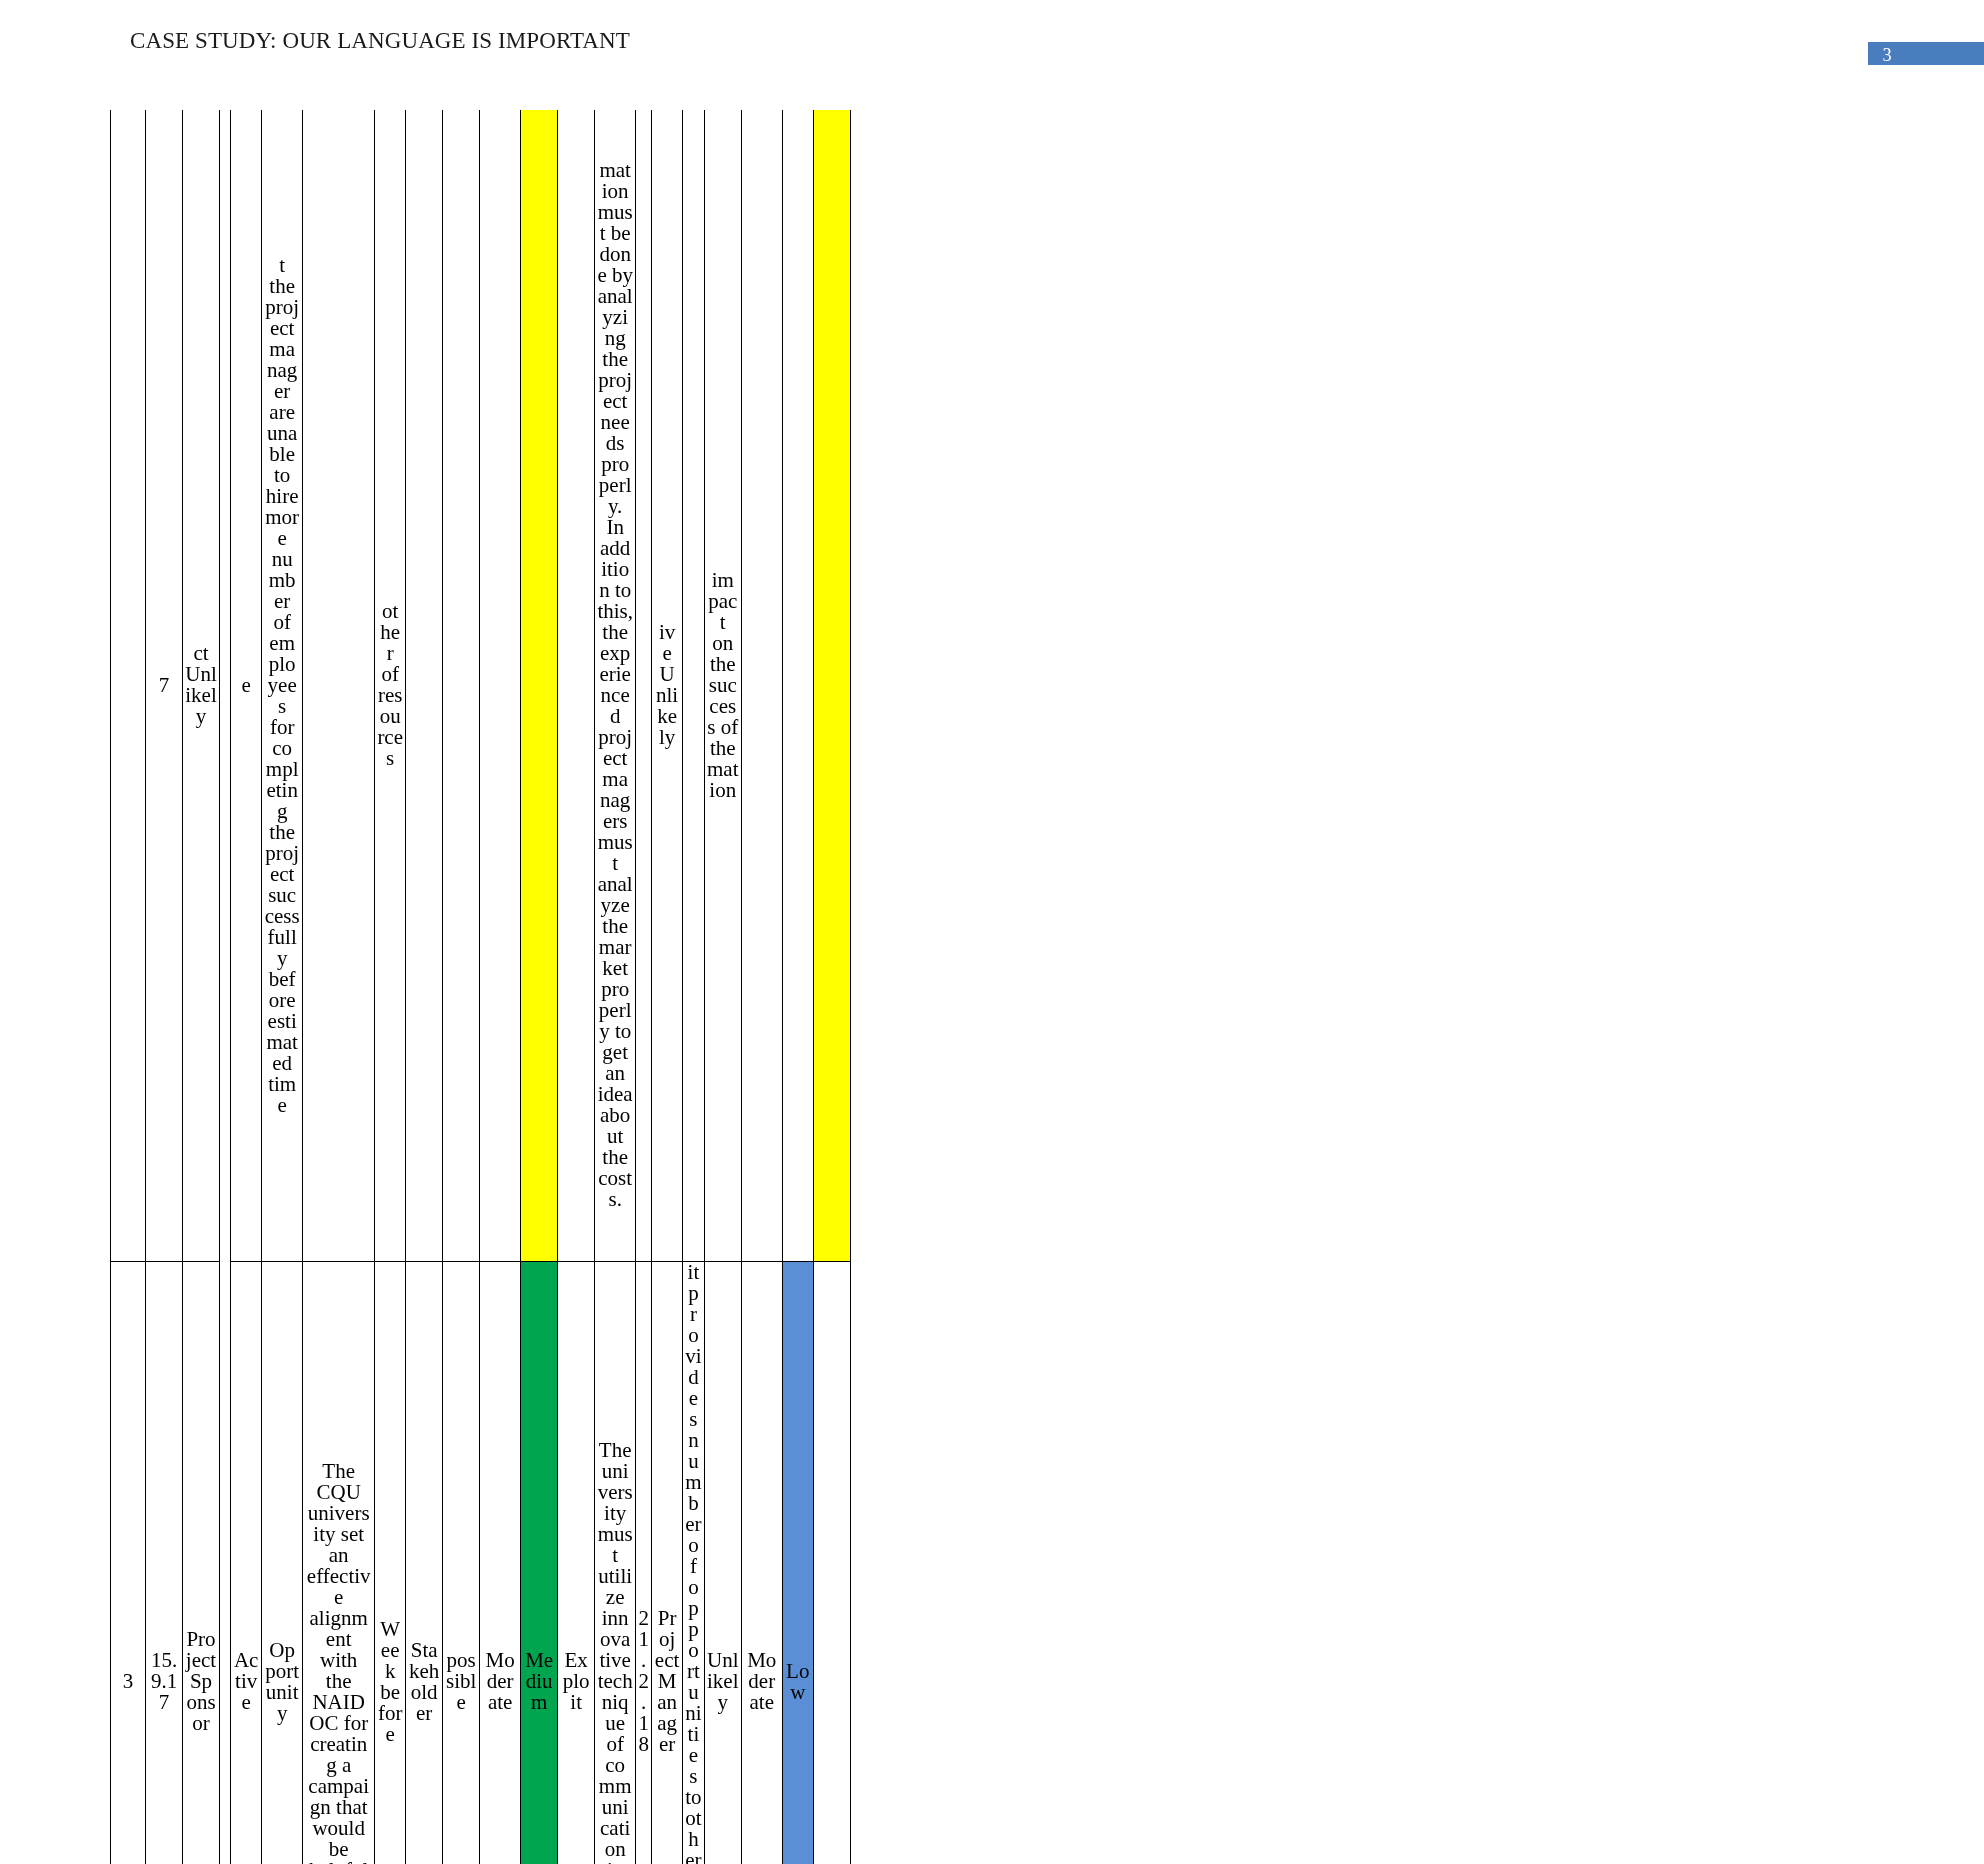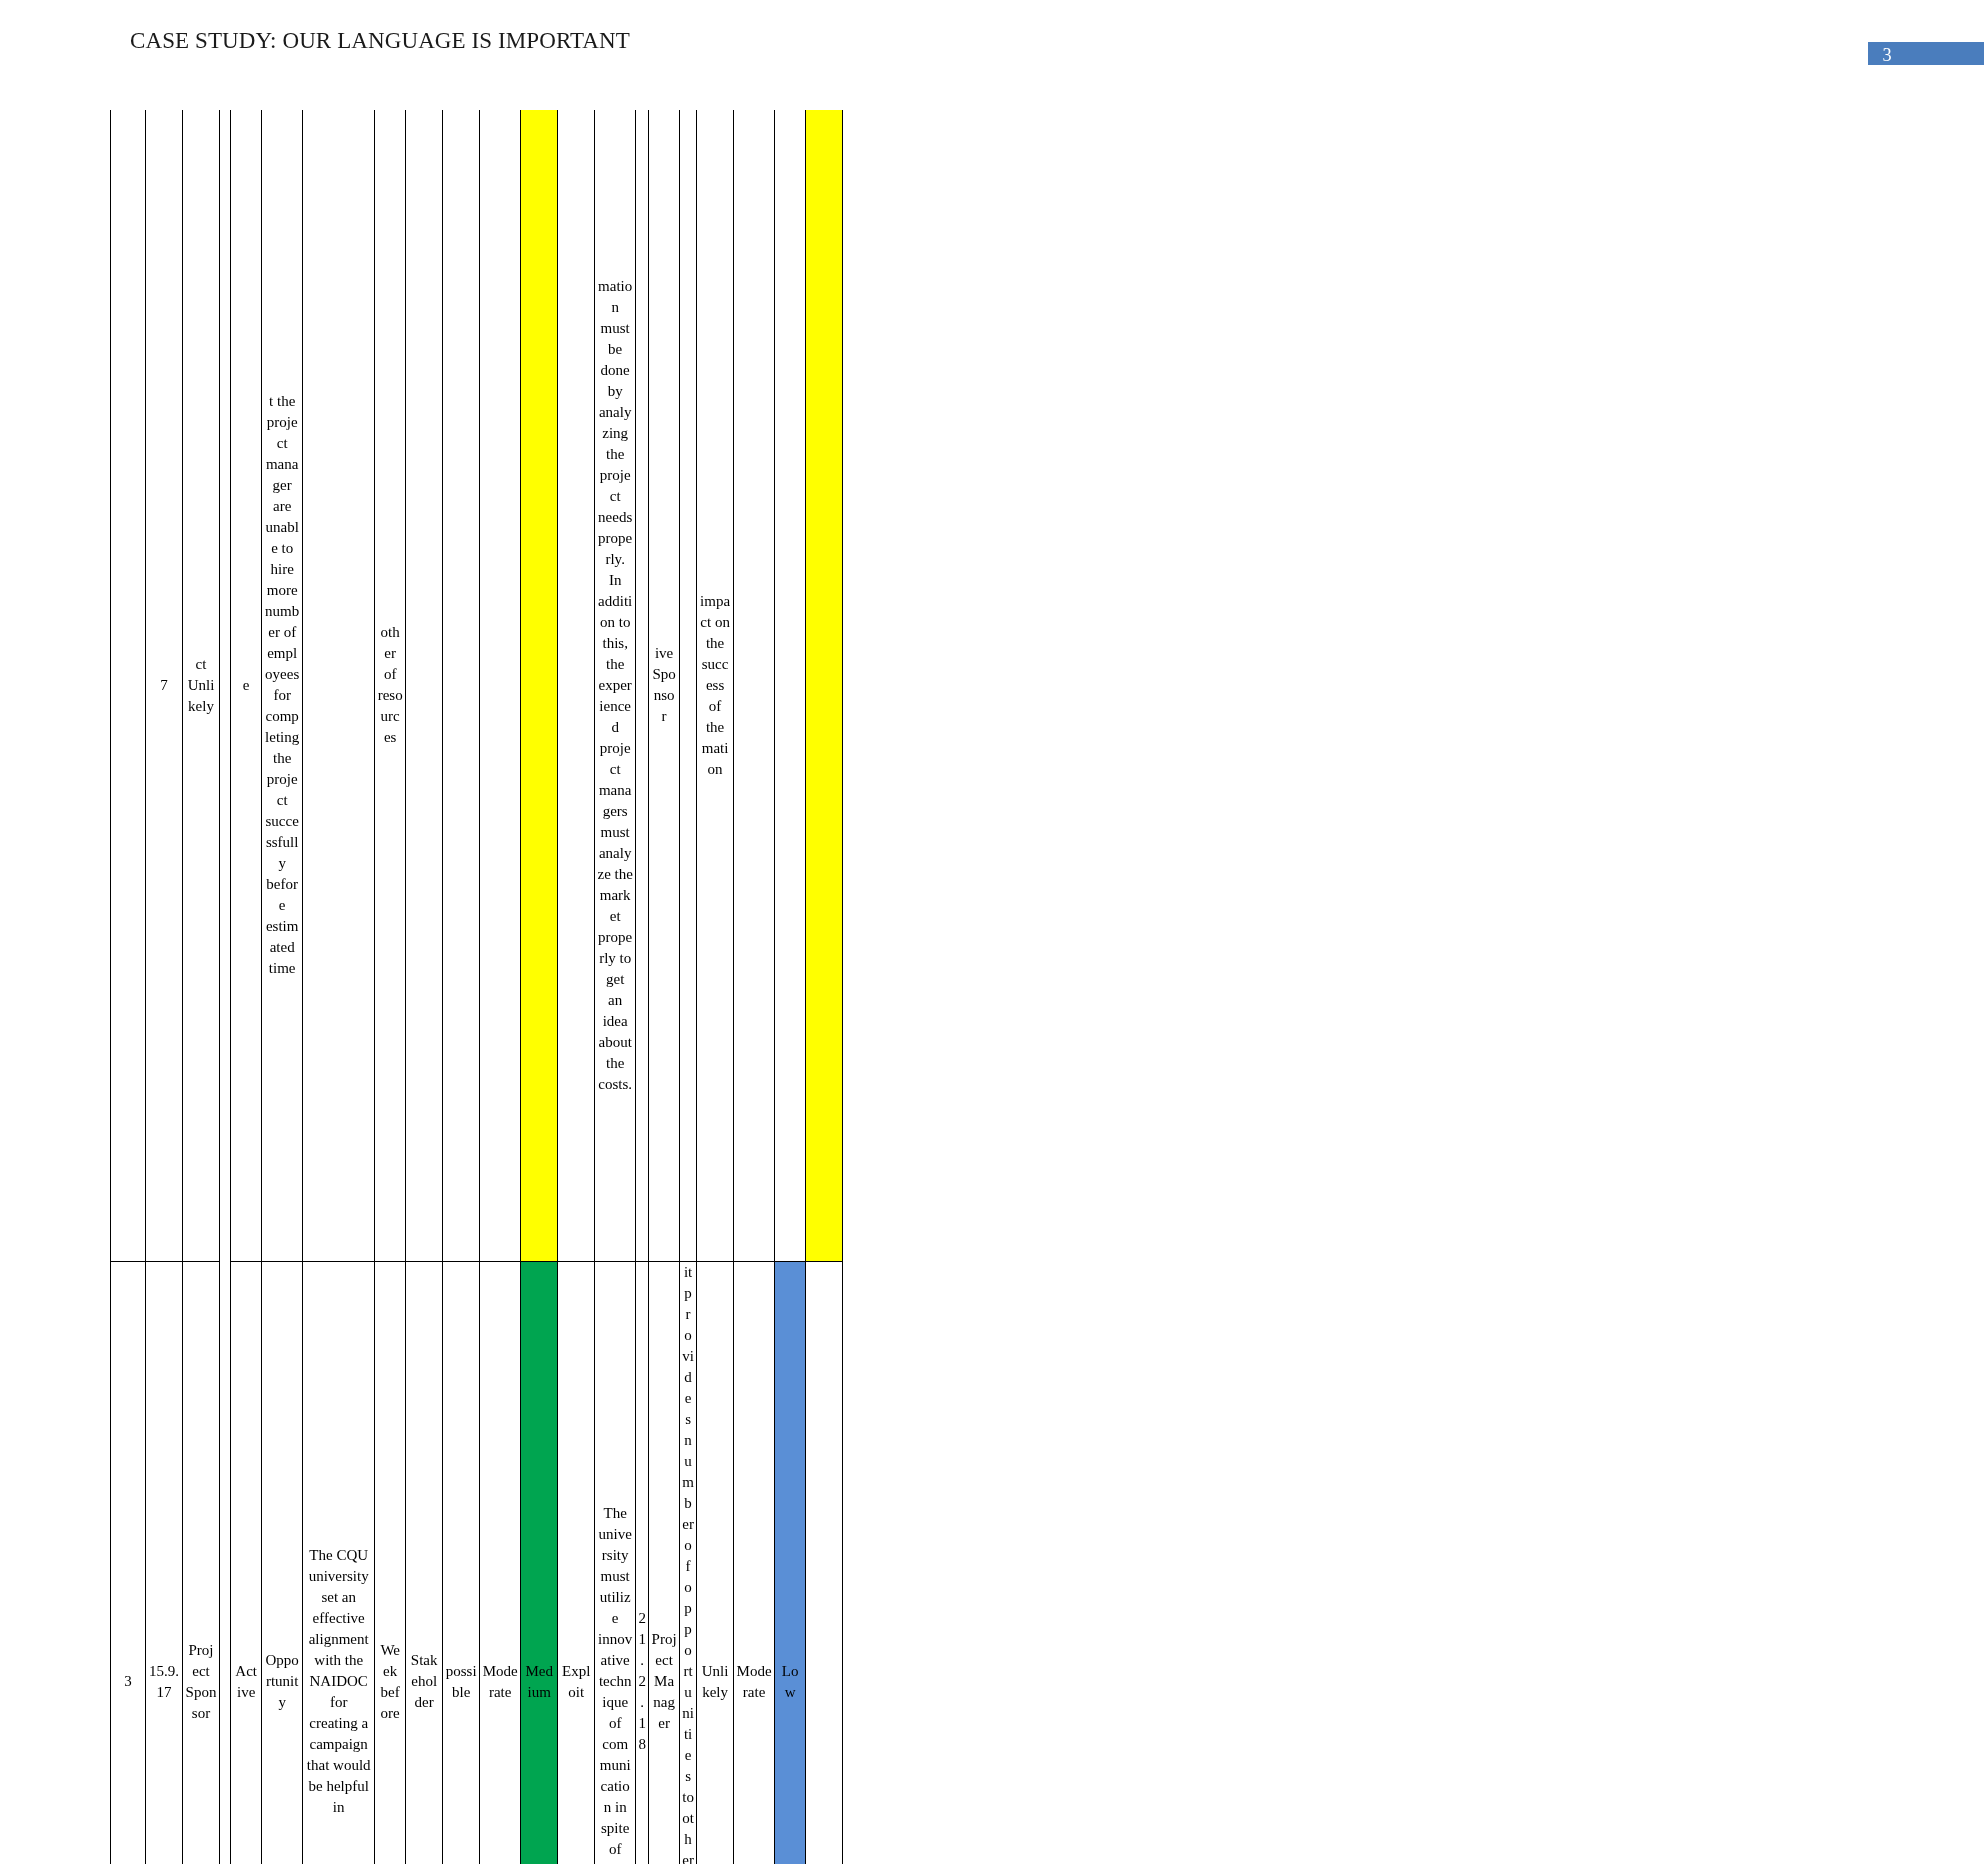--- a/index.html
+++ b/index.html
@@ -54,21 +54,21 @@
   #risk-table {
     position: absolute;
     left: 110px;
     top: 110px;
     border-collapse: collapse;
     table-layout: fixed;
   }
   #risk-table td {
     vertical-align: middle;
     text-align: center;
-    font-size: 15px;
+    font-size: 21px;
     line-height: 21px;
     padding: 0 2.2px;
     word-wrap: break-word;
     overflow-wrap: break-word;
     word-break: break-word;
     hyphens: none;
     border-left: 1.5px solid #000;
     border-right: 1.5px solid #000;
     background: #ffffff;
   }
@@ -144,21 +144,21 @@
         <td class="align-top">t the project manager are unable to hire more number of employees for completing the project successfully before estimated time</td>
         <td class=""></td>
         <td class="">other of resources</td>
         <td class=""></td>
         <td class=""></td>
         <td class=""></td>
         <td class="fill-yellow"></td>
         <td class=""></td>
         <td class="align-top">mation must be done by analyzing the project needs properly. In addition to this, the experienced project managers must analyze the market properly to get an idea about the costs.</td>
         <td class="gap"></td>
-        <td class="">ive Sponsor</td>
+        <td class="">ive Unlikely</td>
         <td class="gap"></td>
         <td class="">impact on the success of the mation</td>
         <td class=""></td>
         <td class=""></td>
         <td class="fill-yellow"></td>
       </tr>
       <tr class="row-final" style="height: 490px;">
         <td class="">3</td>
         <td class="">15.9.17</td>
         <td class="">Project Sponsor</td>

